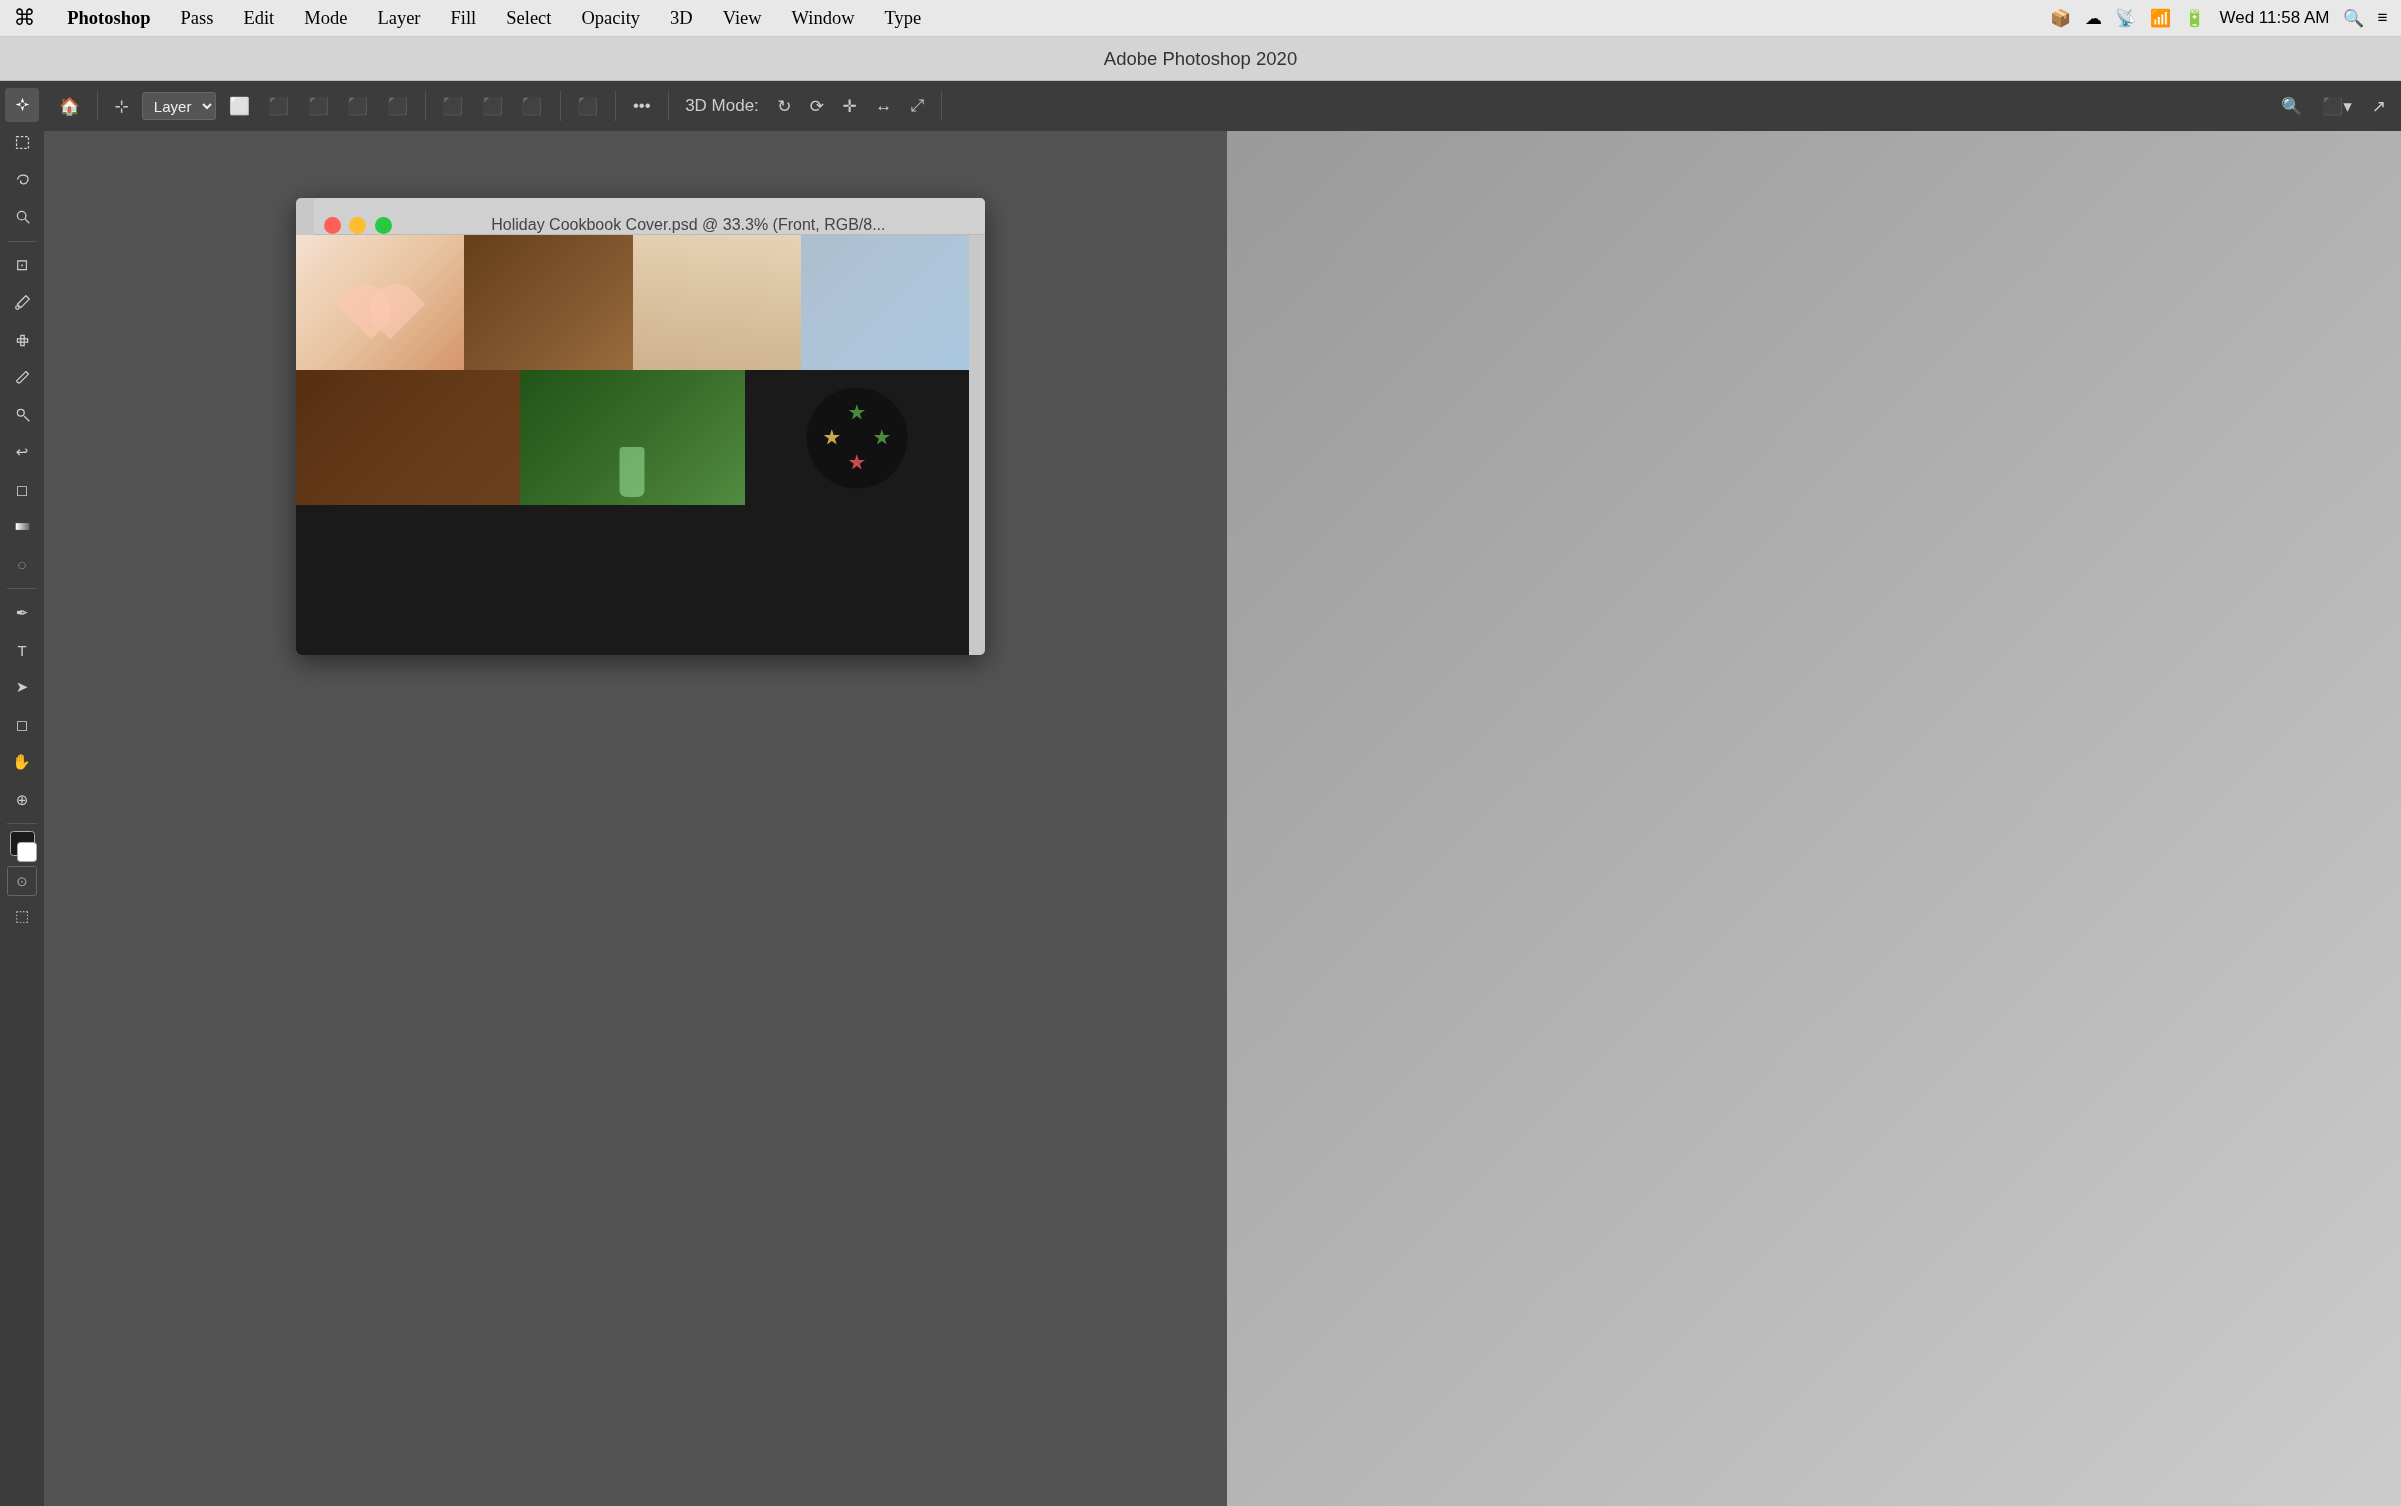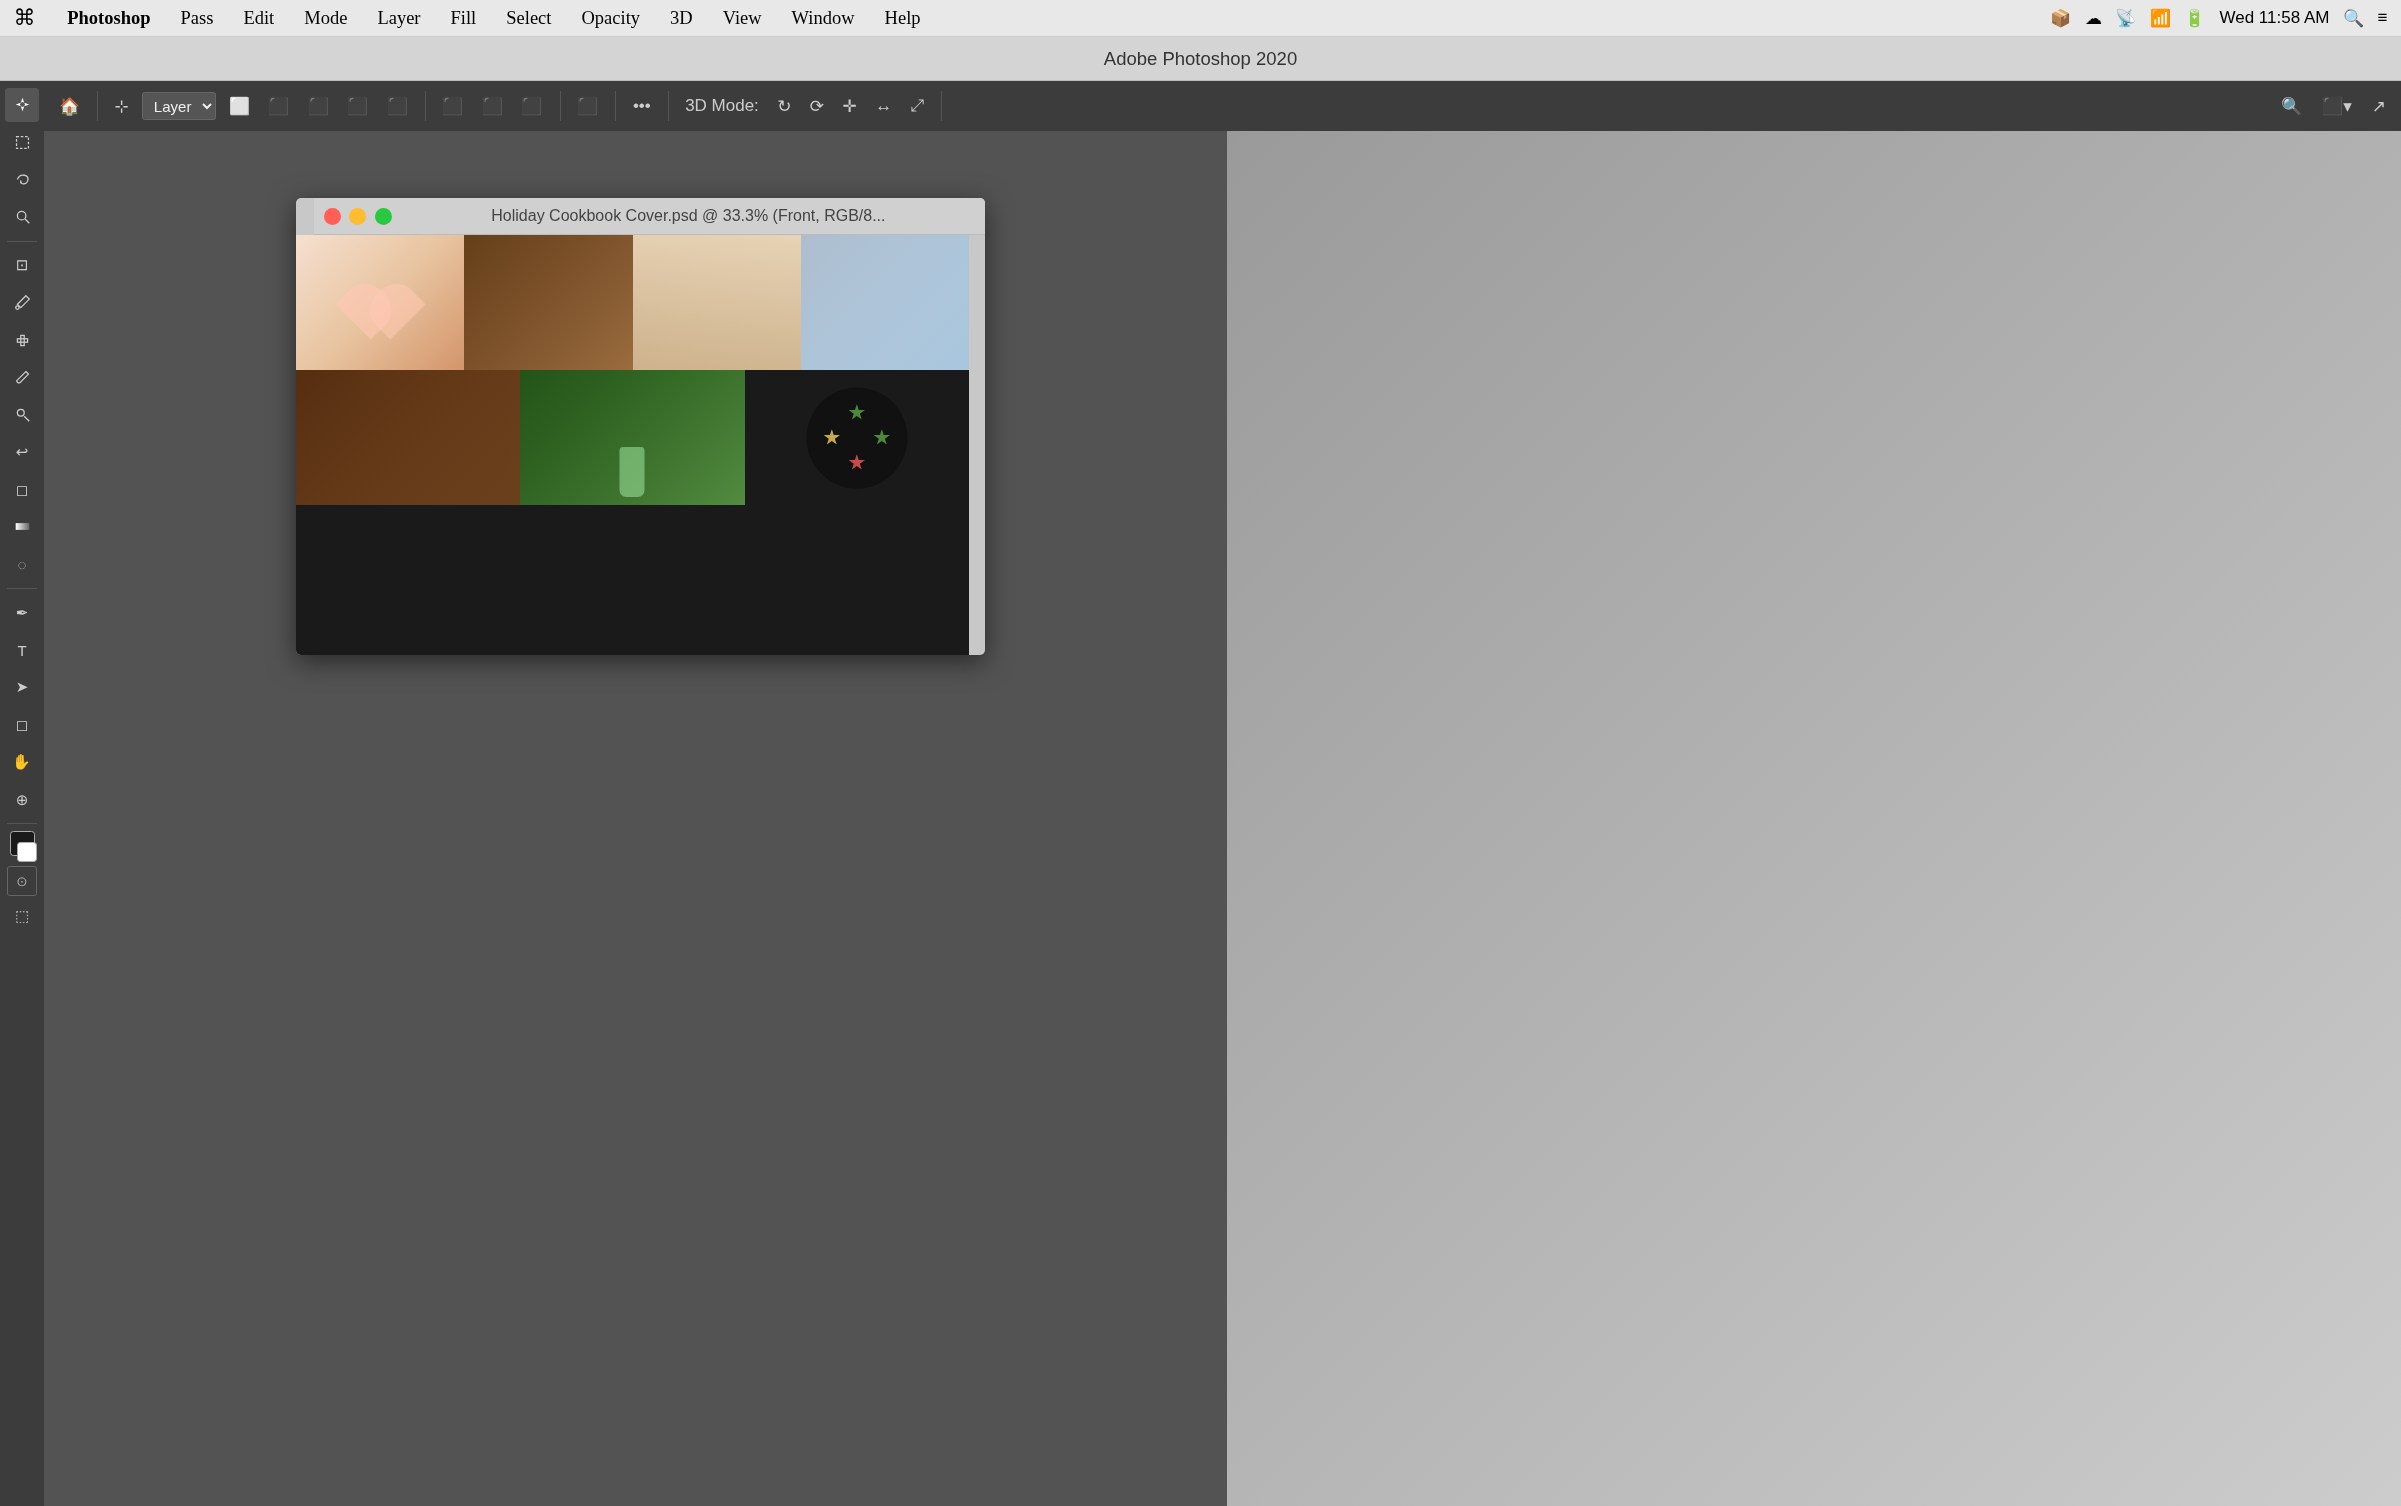--- a/index.html
+++ b/index.html
@@ -110,21 +110,21 @@
       width: 689px;
       background: #c8c8c8;
       border-radius: 5px;
       box-shadow: 0 6.7px 27px rgba(0,0,0,0.5);
       overflow: hidden;
     }
     .doc-titlebar {
       height: 37px;
       background: #d0d0d0;
       display: flex;
-      align-items: center;
+      align-items: flex-end;
       padding: 0 10px;
       gap: 10px;
       border-bottom: 0.8px solid #bbb;
       margin-left: 18px;
     }
     .doc-controls {
       display: flex;
       gap: 8.4px;
     }
     .doc-btn {
@@ -527,21 +527,21 @@
   <span class="menu-item">Pass</span>
   <span class="menu-item">Edit</span>
   <span class="menu-item">Mode</span>
   <span class="menu-item">Layer</span>
   <span class="menu-item">Fill</span>
   <span class="menu-item">Select</span>
   <span class="menu-item">Opacity</span>
   <span class="menu-item">3D</span>
   <span class="menu-item">View</span>
   <span class="menu-item">Window</span>
-  <span class="menu-item">Help</span>
+  <span class="menu-item">Type</span>
   <div class="right-side">
     <span>📦</span>
     <span>☁</span>
     <span>📡</span>
     <span>📶</span>
     <span>🔋</span>
     <span>Wed 11:58 AM</span>
     <span>🔍</span>
     <span>≡</span>
   </div>

